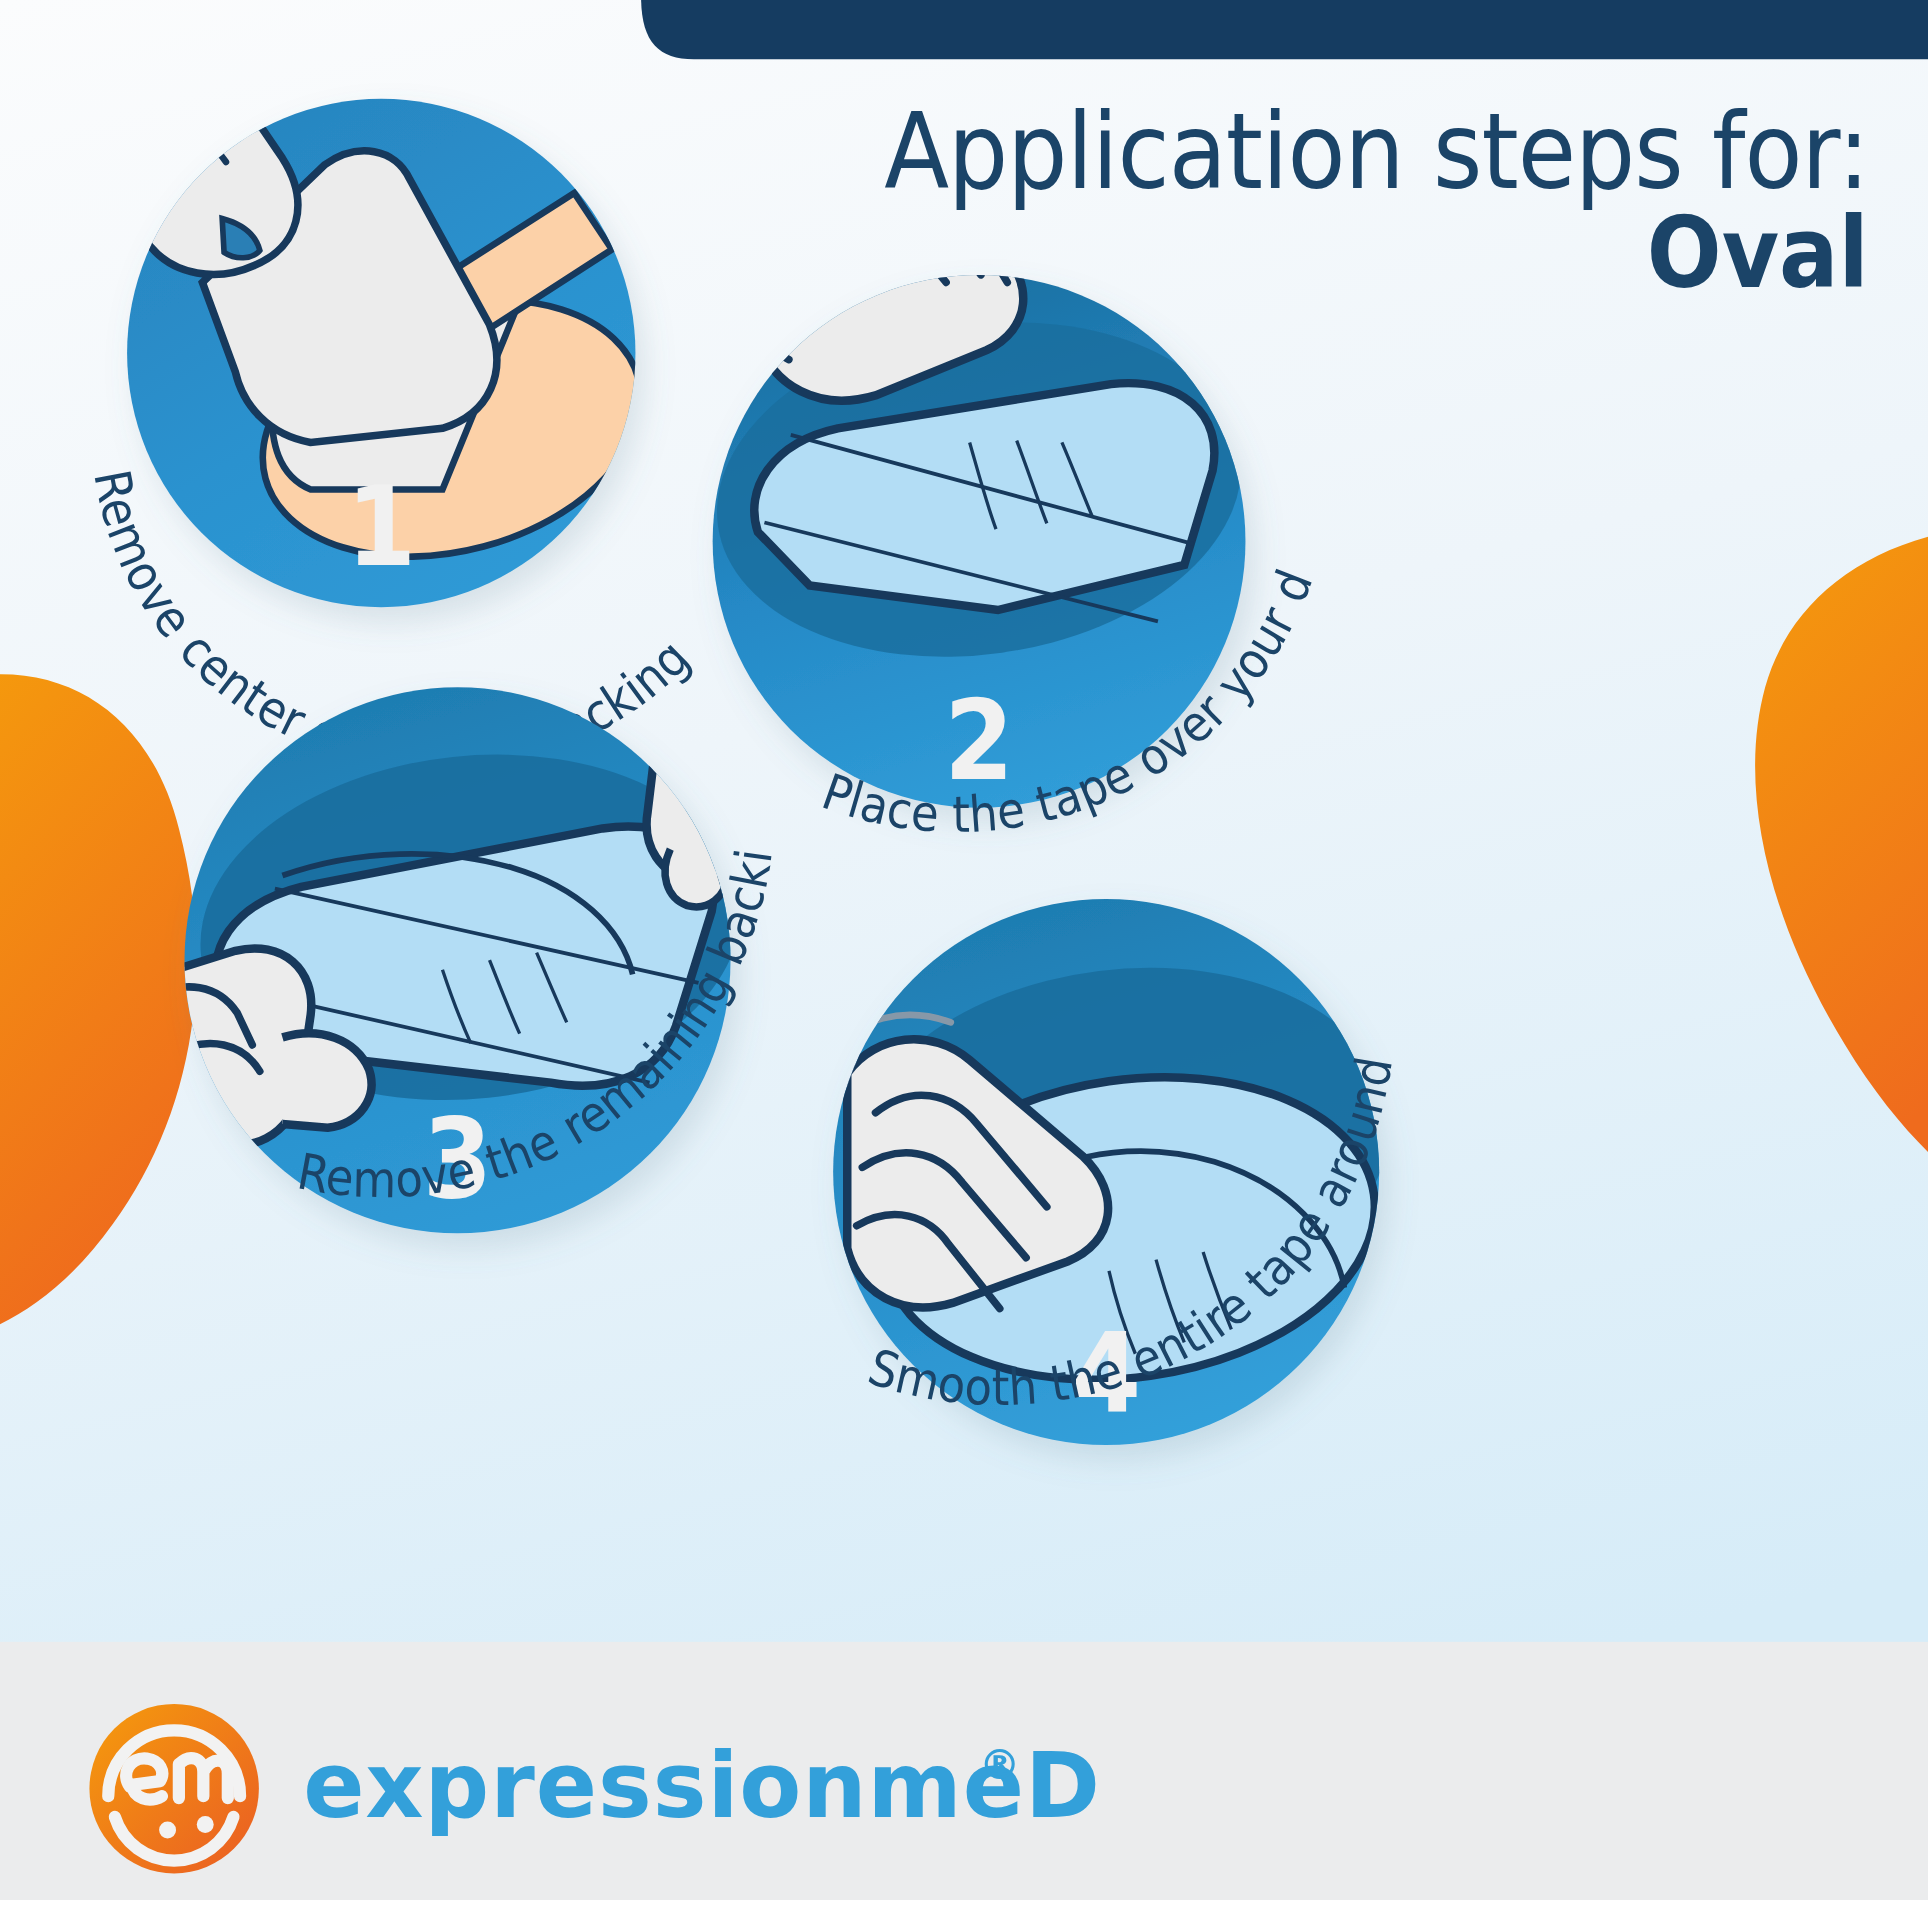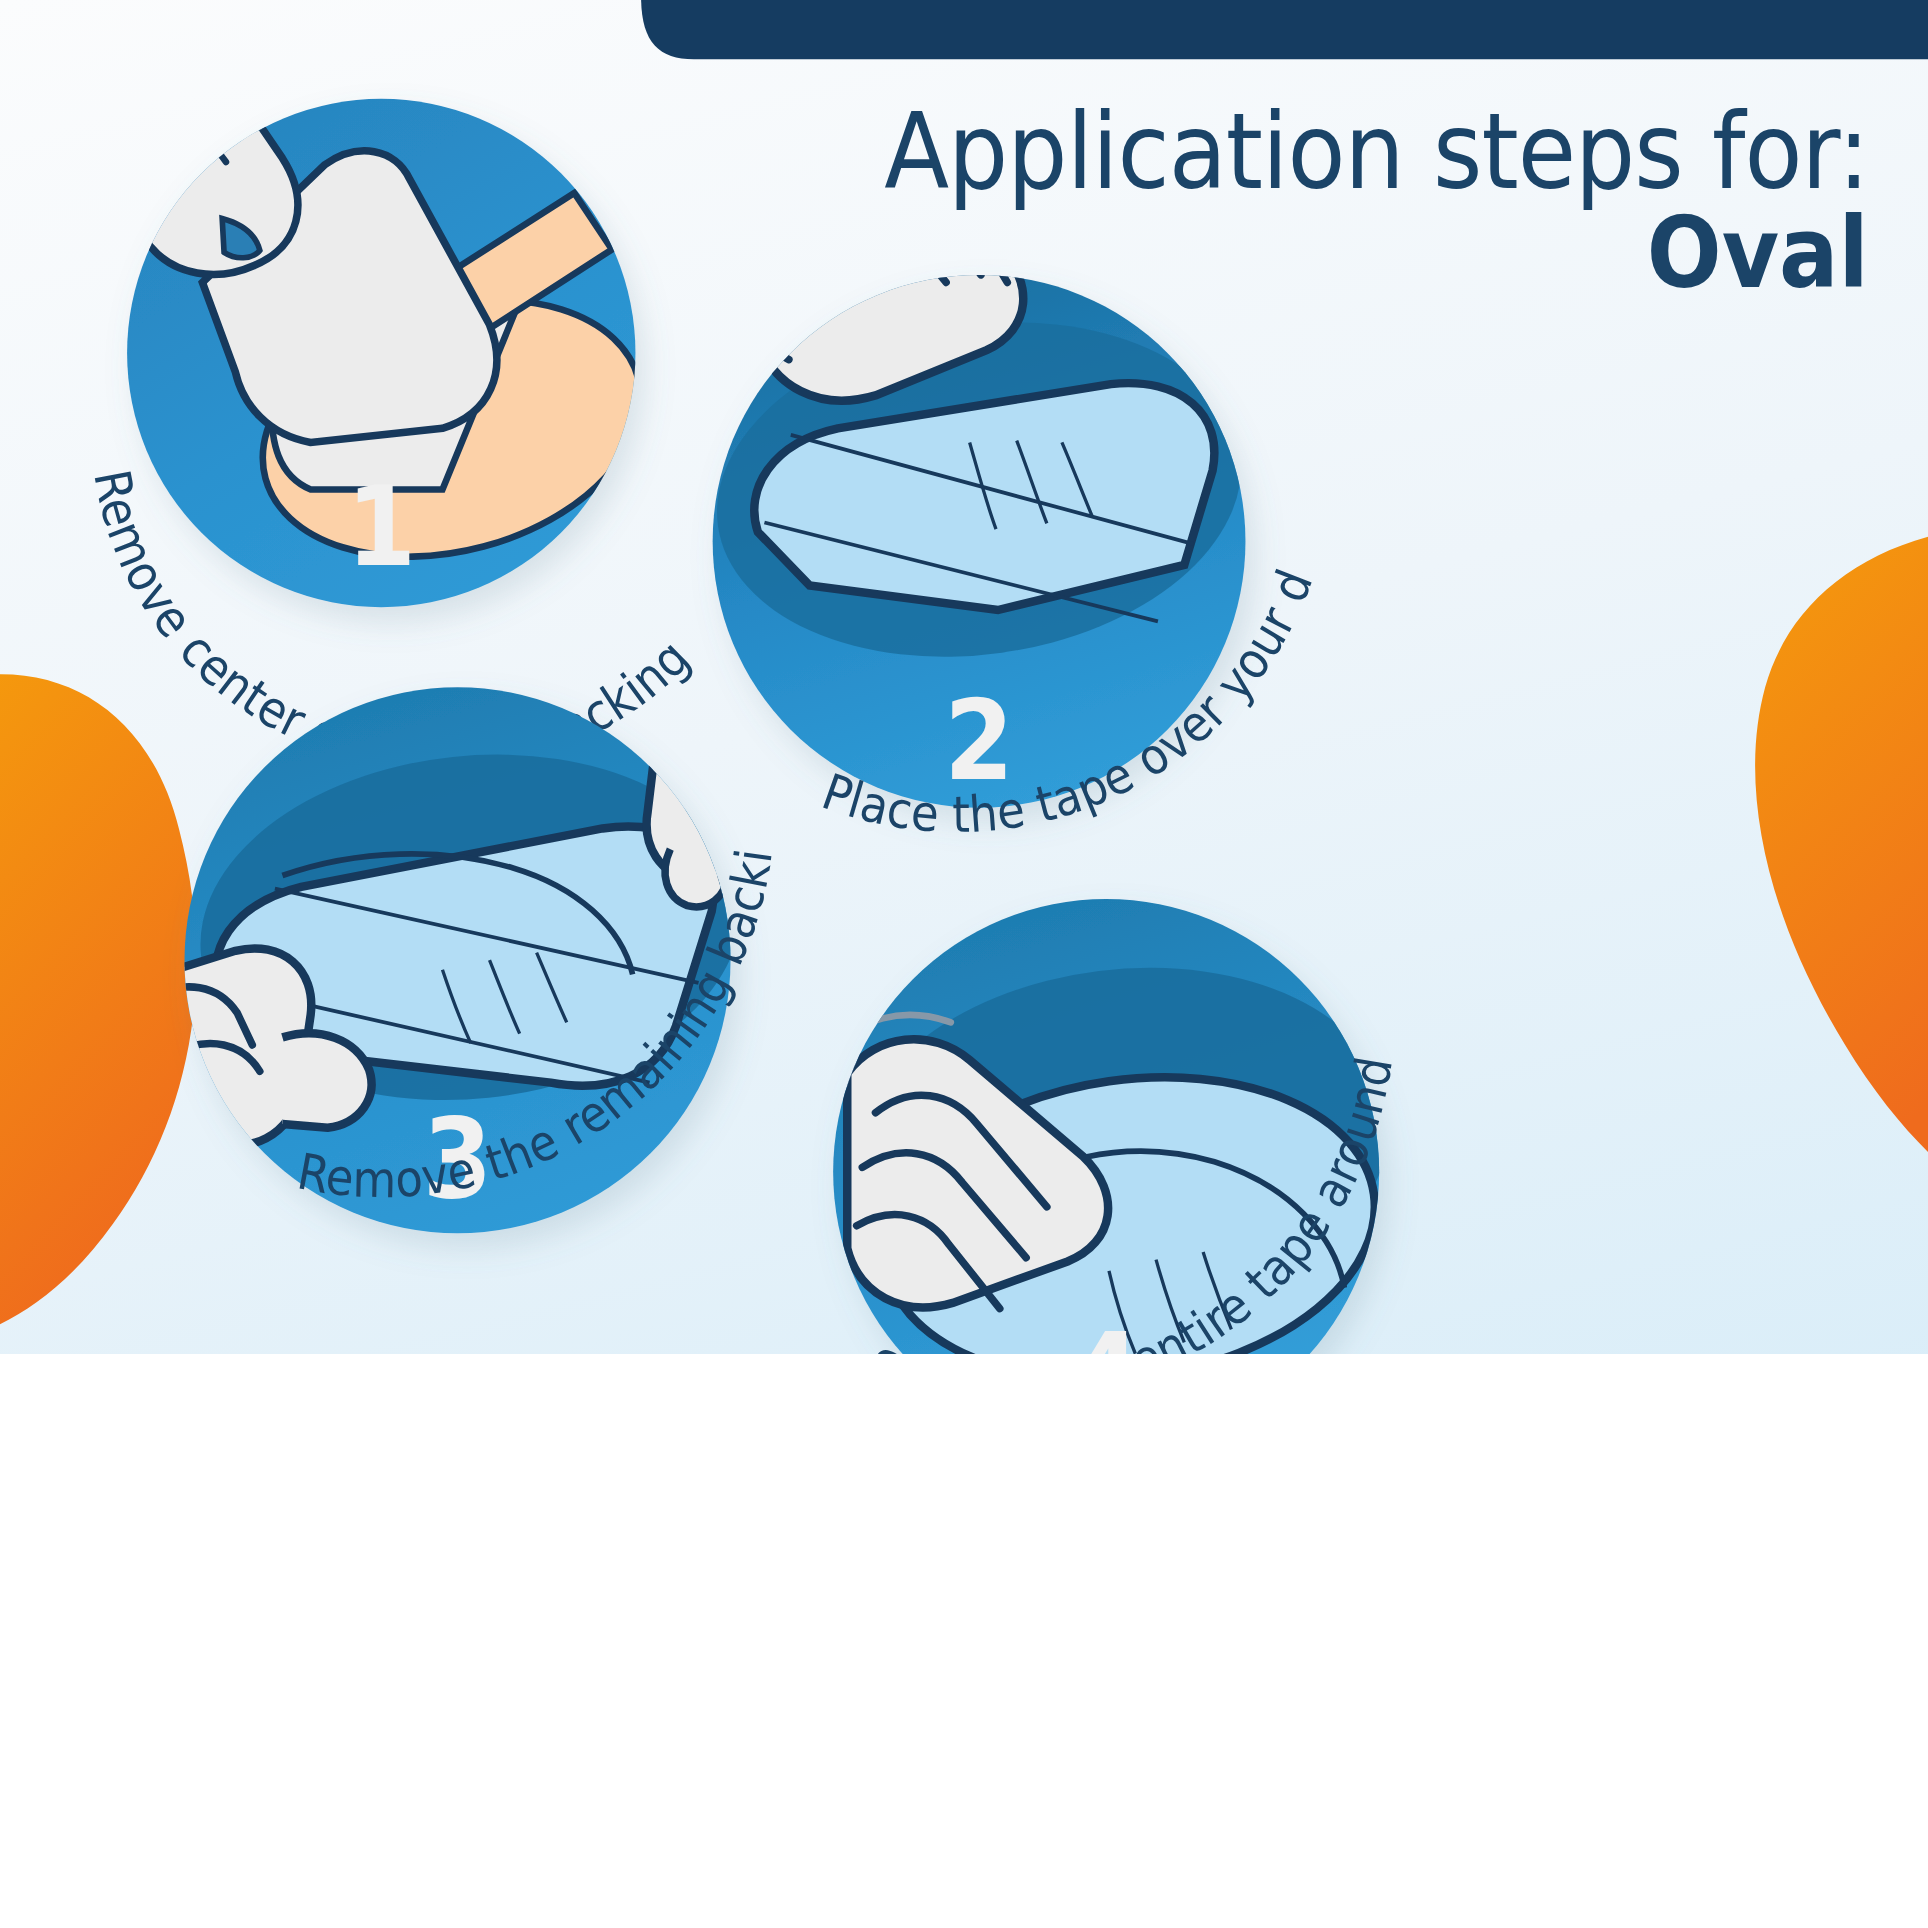--- a/index.html
+++ b/index.html
@@ -1,18 +1,18 @@
 <!DOCTYPE html>
 <html style="font-size:15px"><head>
 <meta charset="utf-8">
 <style>
   html,body{margin:0;padding:0;background:#fff;}
   #stage{
     position:relative;
-    width:1928px;height:1354px;
+    width:1928px;height:1900px;
     overflow:hidden;
     font-family:"DejaVu Sans", sans-serif;
   }
   #stage svg{position:absolute;top:0;left:0;width:1928px;height:1928px;display:block;}
 </style>
 </head>
 <body>
 
 <div id="stage">
 

